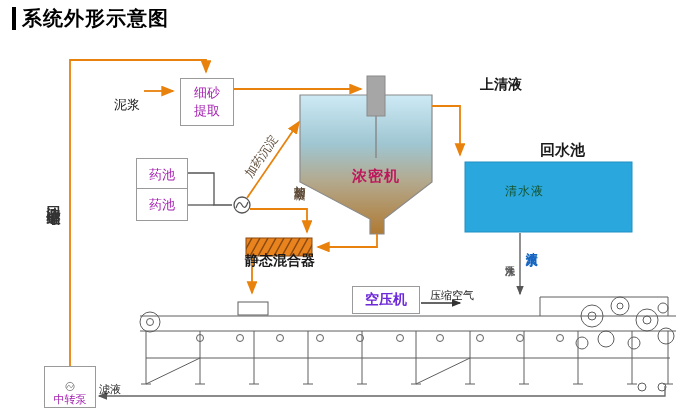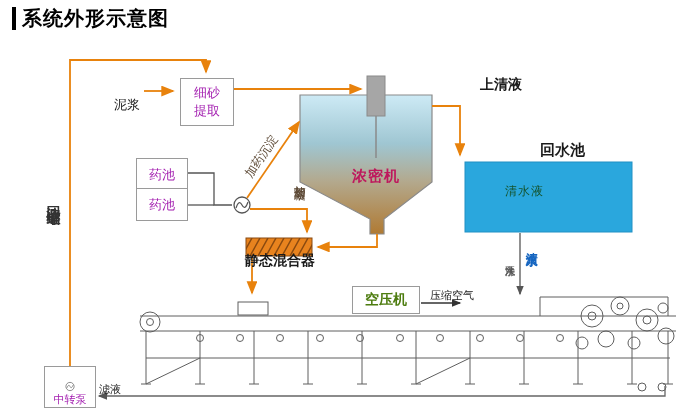--- a/index.html
+++ b/index.html
@@ -16,21 +16,21 @@
   .bold{font-weight:bold;}
   .vert{writing-mode:vertical-rl;text-orientation:upright;letter-spacing:2px;}
   .box{
     position:absolute;border:1px solid #9a9a9a;background:#fff;
     display:flex;flex-direction:column;align-items:center;justify-content:center;
     font-size:13px;color:#a21caf;text-align:center;
   }
   .sand-box{left:180px;top:78px;width:52px;height:46px;}
   .med-box1{left:136px;top:158px;width:50px;height:31px;}
   .med-box2{left:136px;top:188px;width:50px;height:31px;}
-  .air-box{left:352px;top:286px;width:66px;height:26px;color:#4d7c0f;font-weight:bold;font-size:14px;}
+  .air-box{left:352px;top:286px;width:66px;height:26px;color:#6d28d9;font-weight:bold;font-size:14px;}
   .pump-box{left:44px;top:366px;width:52px;height:42px;font-size:11px;justify-content:center;padding-top:14px;box-sizing:border-box;}
   .thickener-lbl{left:352px;top:139px;font-size:15px;color:#be185d;letter-spacing:1px;margin-top:28px;}
   .mud{left:114px;top:98px;font-size:13px;}
   .supernatant{left:436px;top:76px;font-size:14px;margin-left:44px;}
   .return-pool{left:540px;top:141px;font-size:15px;}
   .clear-water{left:505px;top:185px;font-size:12px;color:#14532d;letter-spacing:1px;}
   .cw-pump{left:524px;top:242px;font-size:12px;color:#1565c0;font-weight:bold;}
   .wash-pump{left:504px;top:258px;font-size:10px;color:#555;letter-spacing:0;}
   .dos-sed{
     left:224px;top:150px;width:76px;text-align:center;font-size:12px;color:#5a4632;

